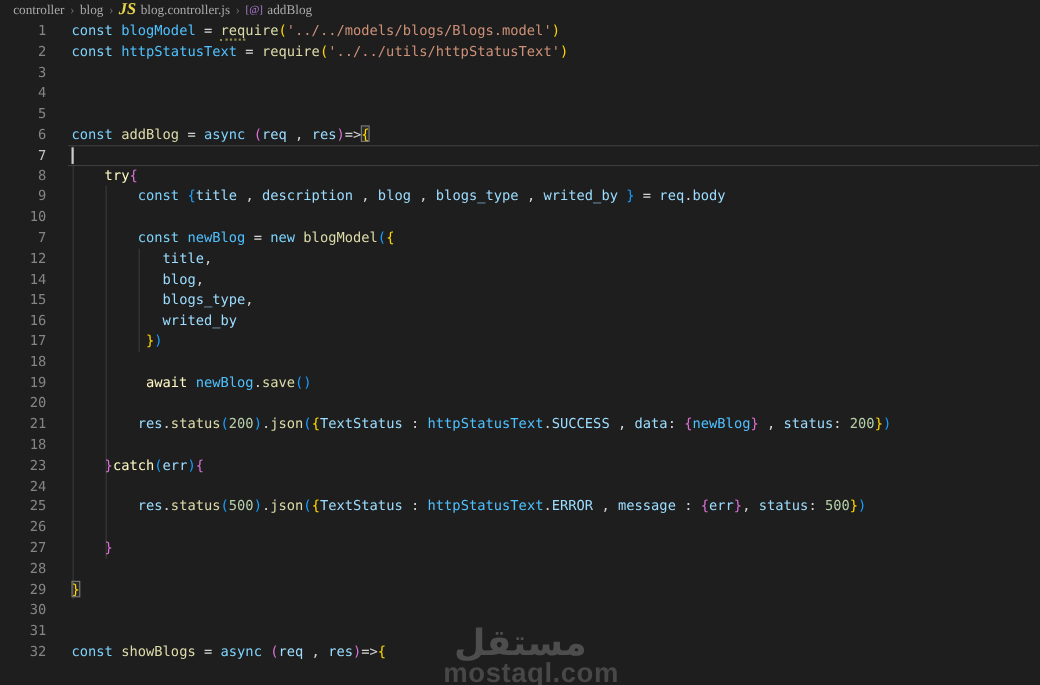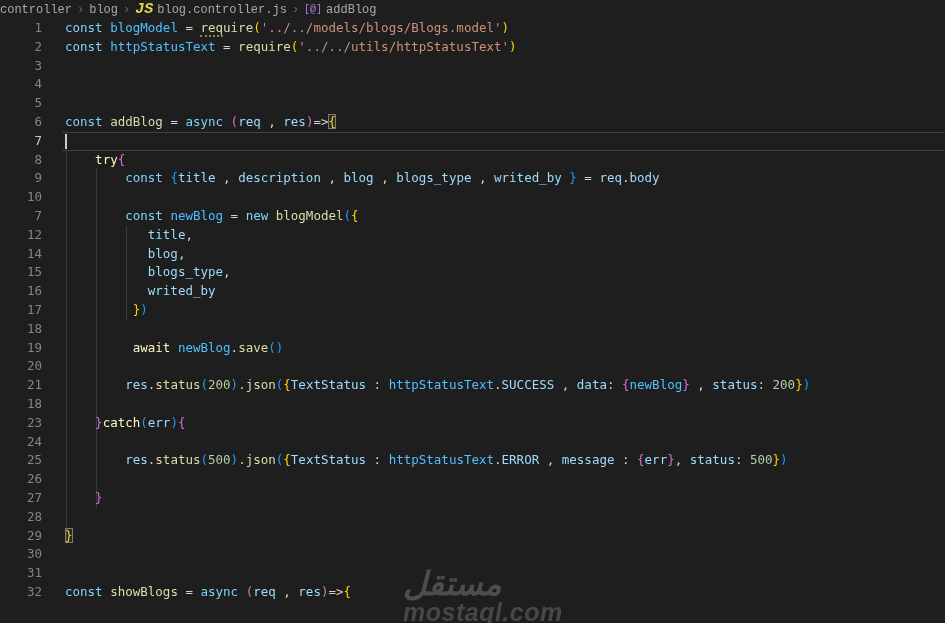--- a/index.html
+++ b/index.html
@@ -1,20 +1,20 @@
 <!DOCTYPE html>
 <html><head>
 <meta charset="utf-8">
 <style>
   html,body{margin:0;padding:0;width:945px;height:623px;overflow:hidden;background:#1e1e1e;}
   body{font-family:"DejaVu Sans Mono",monospace;}
 
   
-  .breadcrumbs{height:19px;display:flex;align-items:center;padding-left:0;
-    font-family:Liberation Mono, monospace;font-size:12px;color:#a9a9a9;white-space:pre;}
+  .breadcrumbs{height:19px;display:flex;align-items:center;padding-left:12px;
+    font-family:Liberation Serif, serif;font-size:12px;color:#a9a9a9;white-space:pre;}
   .bc-item{cursor:pointer;}
   .bc-sep{color:#6a6a6a;font-size:12px;padding:0 5px;}
   .js-badge{color:#e8d44a;font-weight:bold;font-size:15px;letter-spacing:0;padding-right:4px;font-style:italic;}
   .method-icon{color:#b180d7;font-size:10px;padding-right:4px;}
 
   
   .editor{position:relative;width:945px;height:604px;}
   .guide{position:absolute;width:1px;background:#3a3a3a;z-index:0;}
   .lines{position:relative;z-index:1;}
   .line{height:18.8px;line-height:18.8px;display:flex;white-space:pre;font-size:12.5px;position:relative;}
@@ -34,22 +34,22 @@
   .tk-s{color:#ce9178;}   
   .tk-n{color:#b5cea8;}   
   .tk-p{color:#d4d4d4;}   
   .tk-B1{color:#ffd700;}  
   .tk-B2{color:#da70d6;}  
   .tk-B3{color:#179fff;}  
   .boxed{outline:1px solid #7c7c7c;outline-offset:-1px;background:rgba(100,100,100,0.18);}
   .hint{border-bottom:2px dotted #8f8b4e;}
 
   
-  .watermark{position:absolute;left:403px;top:546px;width:140px;
-    color:#4d4d4d;z-index:2;pointer-events:none;font-style:italic;}
+  .watermark{position:absolute;left:403px;top:546px;width:140px;text-align:center;
+    color:#4d4d4d;z-index:2;pointer-events:none;}
   .wm-ar{font-family:"DejaVu Sans",sans-serif;font-weight:bold;font-size:33px;line-height:38px;}
   .wm-domain{font-family:"Liberation Sans",sans-serif;font-weight:bold;font-size:25px;line-height:19px;color:#474747;letter-spacing:0.5px;}
 </style>
 </head>
 <body>
 
 <div class="breadcrumbs">
   <span class="bc-item">controller</span>
   <span class="bc-sep">›</span>
   <span class="bc-item">blog</span>

